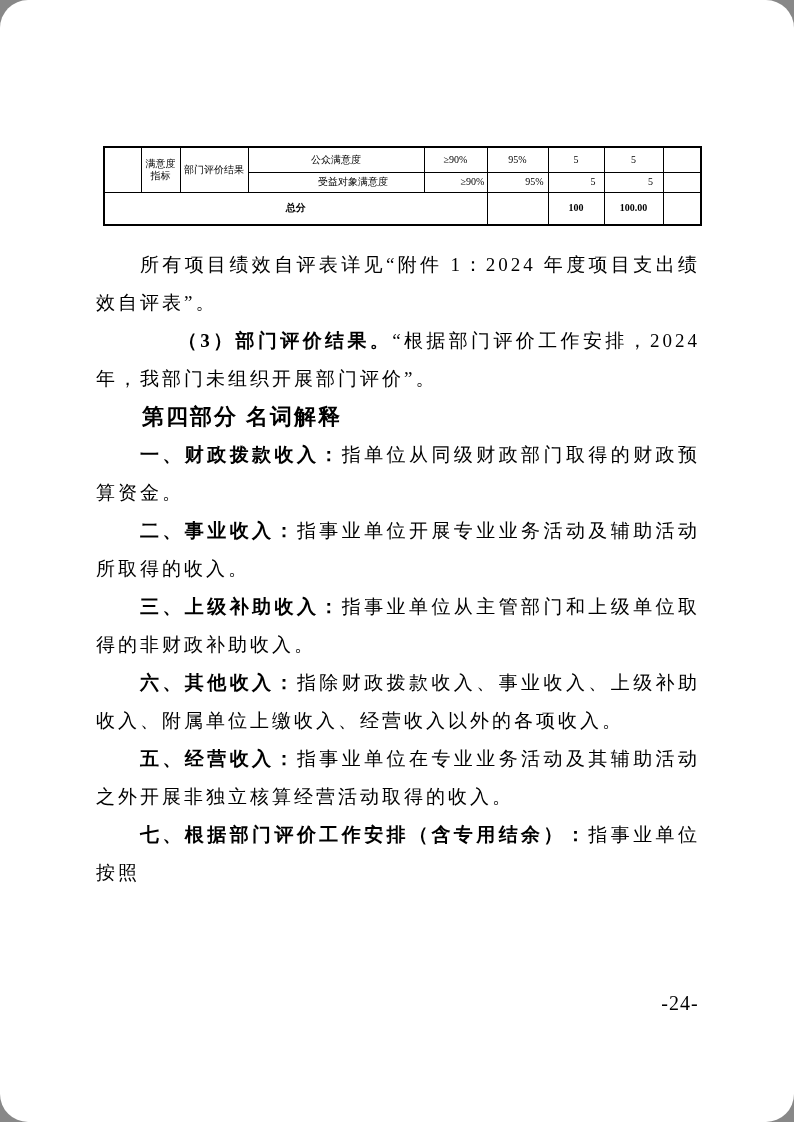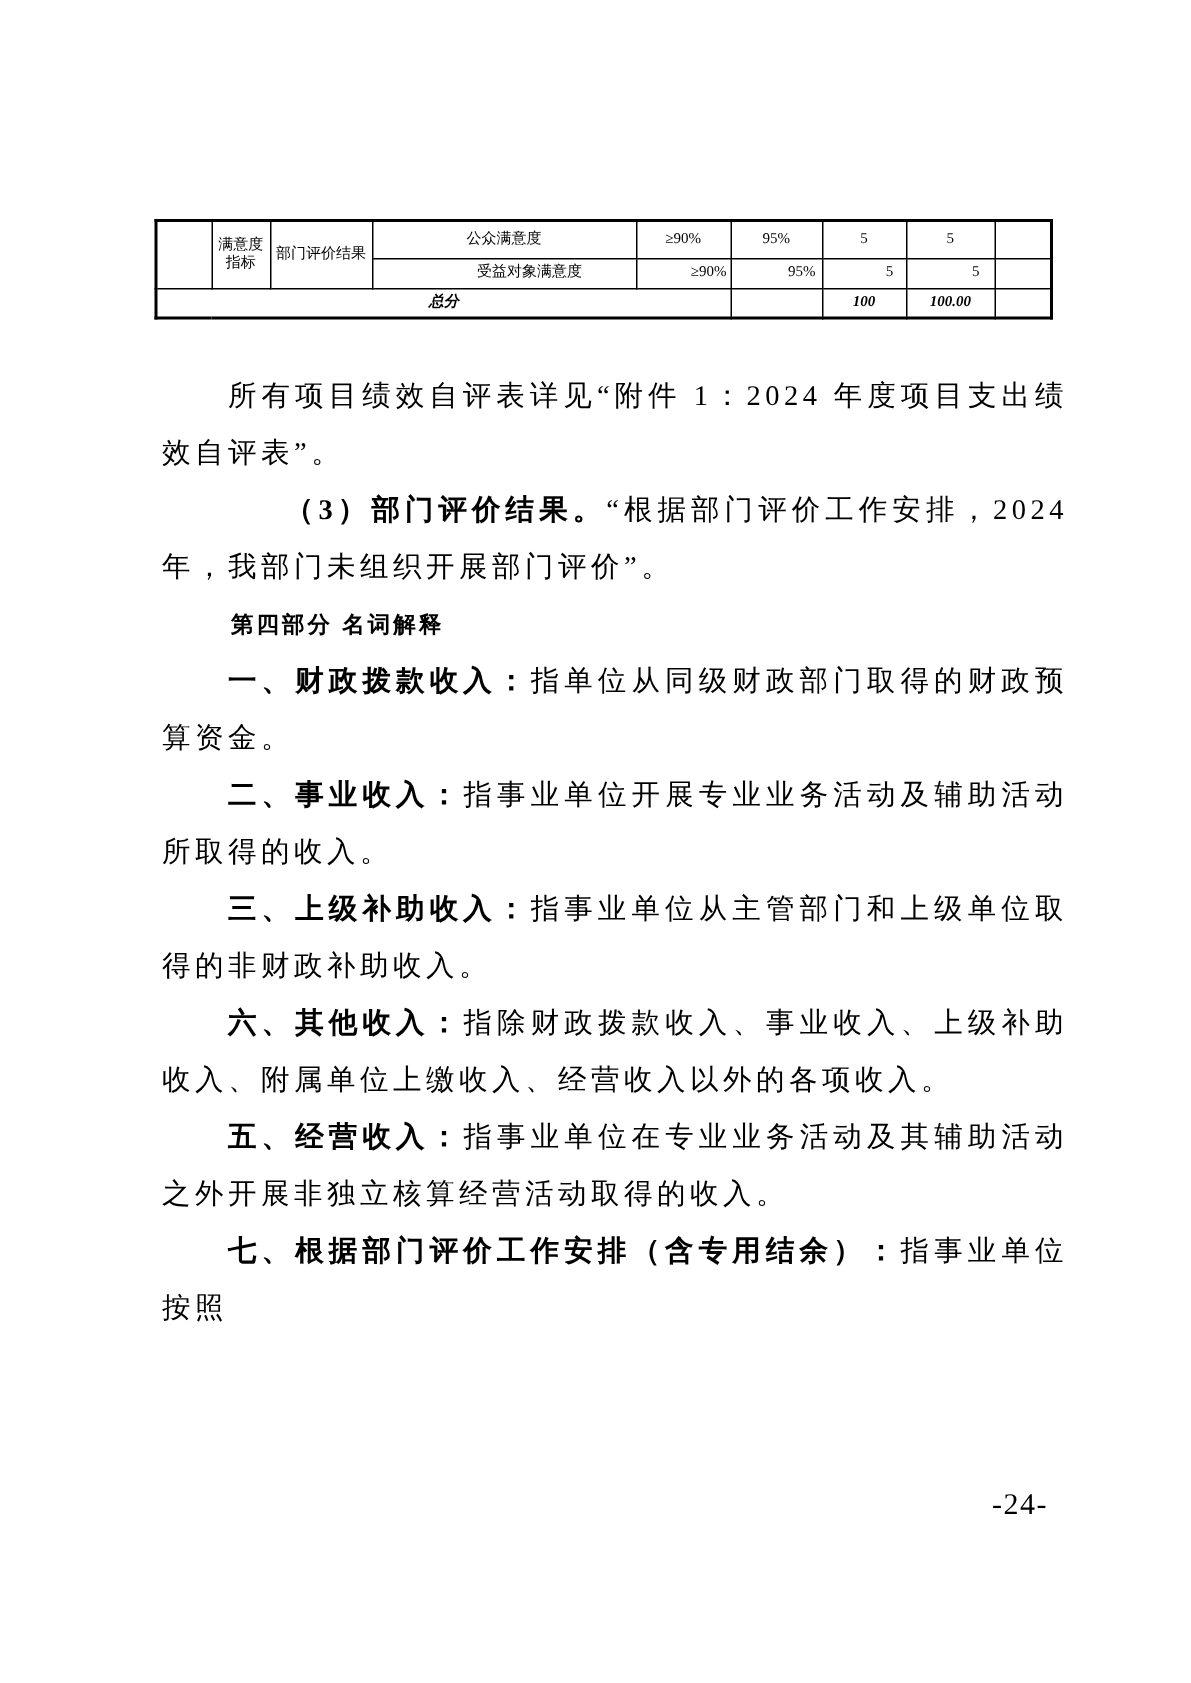--- a/index.html
+++ b/index.html
@@ -6,20 +6,21 @@
   html, body { background: #888; }
   .page {
     position: relative;
     width: 794px;
     height: 1122px;
     margin: 0 auto;
     background: #ffffff;
     color: #000000;
     font-family: "Liberation Serif", "DejaVu Serif", serif;
     overflow: hidden;
+    border-radius: 28px;
   }
 
   
   .score-table-wrap {
     position: absolute;
     left: 103px;
     top: 146px;
   }
   table.score-table {
     border-collapse: collapse;
@@ -31,43 +32,42 @@
     border: 1px solid #000;
     font-size: 10px;
     line-height: 12px;
     text-align: center;
     vertical-align: middle;
     padding: 1px 2px;
     overflow: hidden;
   }
   table.score-table tr.r1 td { height: 25px; }
   table.score-table tr.r2 td { height: 20px; padding-left: 36px; }
-  table.score-table tr.r3 td { height: 20px; font-style: italic; }
+  table.score-table tr.r3 td { height: 33px; }
   td.cell-indicator { text-align: left; padding-left: 8px; }
   td.cell-total { font-weight: bold; font-size: 11px; }
 
   
   .content {
     position: absolute;
     left: 96px;
     top: 246px;
     width: 604px;
     font-size: 19px;
     line-height: 38px;
     letter-spacing: 3px;
     text-align: justify;
-    margin-left: 12px;
   }
   .content p { text-indent: 44px; }
   .content p.indent-deep { text-indent: 82px; }
   .content p b { font-weight: 700; }
   .section-heading {
     font-family: "Liberation Sans", "DejaVu Sans", sans-serif;
     font-weight: 700;
-    font-size: 15px;
+    font-size: 22px;
     line-height: 38px;
     padding-left: 46px;
     letter-spacing: 2px;
   }
 
   
   .page-number {
     position: absolute;
     left: 650px;
     top: 992px;

